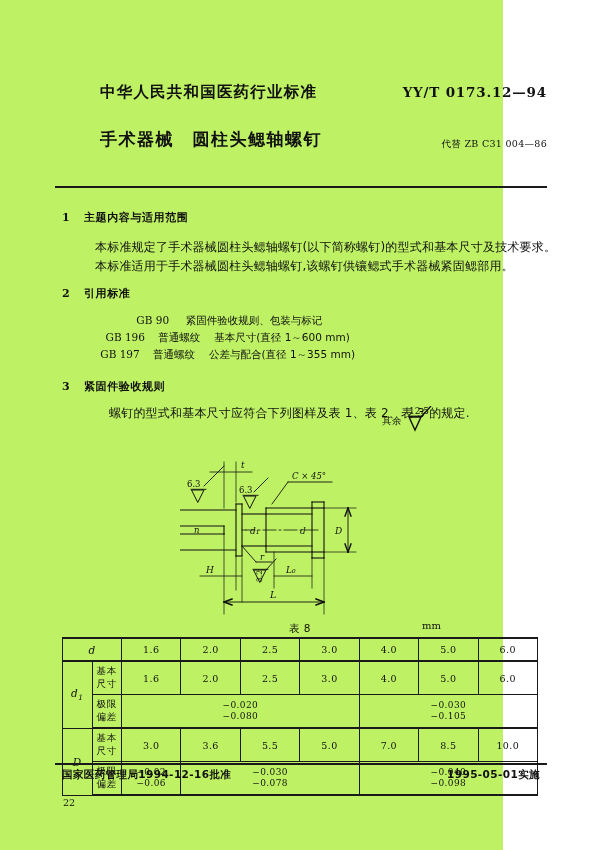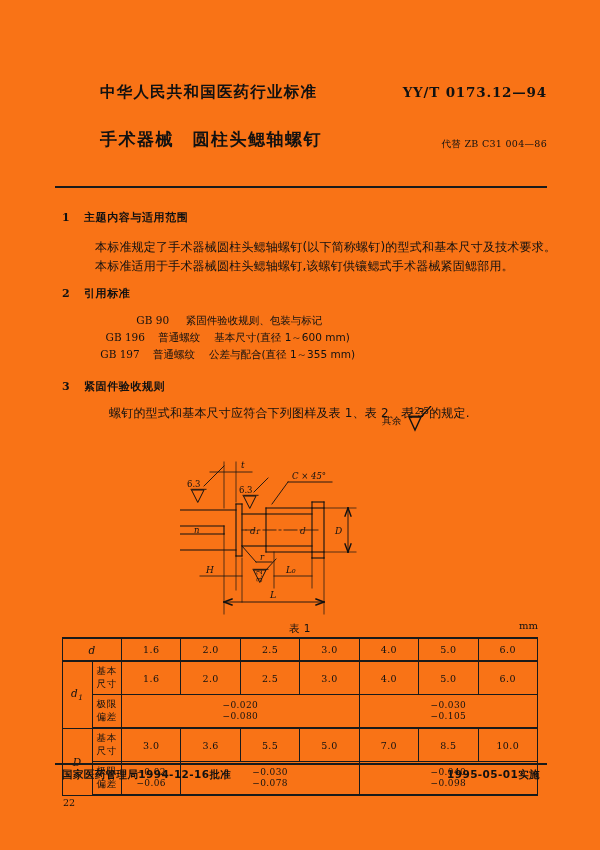--- a/index.html
+++ b/index.html
@@ -12,22 +12,22 @@
     height: 850px;
     position: relative;
     font-family: "DejaVu Sans", "Liberation Sans", sans-serif;
     color: #111;
     overflow: hidden;
   }
 
   .page {
     position: absolute;
     left: 0; top: 0;
-    width: 600px; height: 850px;
-    background: #f97316;
+    width: 503px; height: 850px;
+    background: #bef264;
   }
 
   
   .header {
     position: absolute;
     left: 55px; top: 82px;
     width: 492px;
   }
   .hdr-row {
     display: flex;
@@ -366,21 +366,21 @@
         <text x="14" y="91" font-size="8.5" font-style="italic">n</text>
         <text x="80" y="118" font-size="8.5" font-style="italic">r</text>
         <text x="82" y="140" font-size="7.5" transform="rotate(-90 82 140)">3.2</text>
         <text x="26" y="131" font-size="9" font-style="italic">H</text>
         <text x="106" y="131" font-size="9" font-style="italic">L₀</text>
         <text x="90" y="156" font-size="9.5" font-style="italic">L</text>
       </g>
     </svg>
   </div>
 
-  <div class="tbl-caption">表 1</div>
+  <div class="tbl-caption">表 8</div>
   <div class="tbl-unit">mm</div>
 
   <table class="dims">
 
     <tbody>
         <tr class="thick-top thick-bottom">
       <td class="lbl-main" colspan="2">d</td>
       <td>1.6</td>
       <td>2.0</td>
       <td>2.5</td>

